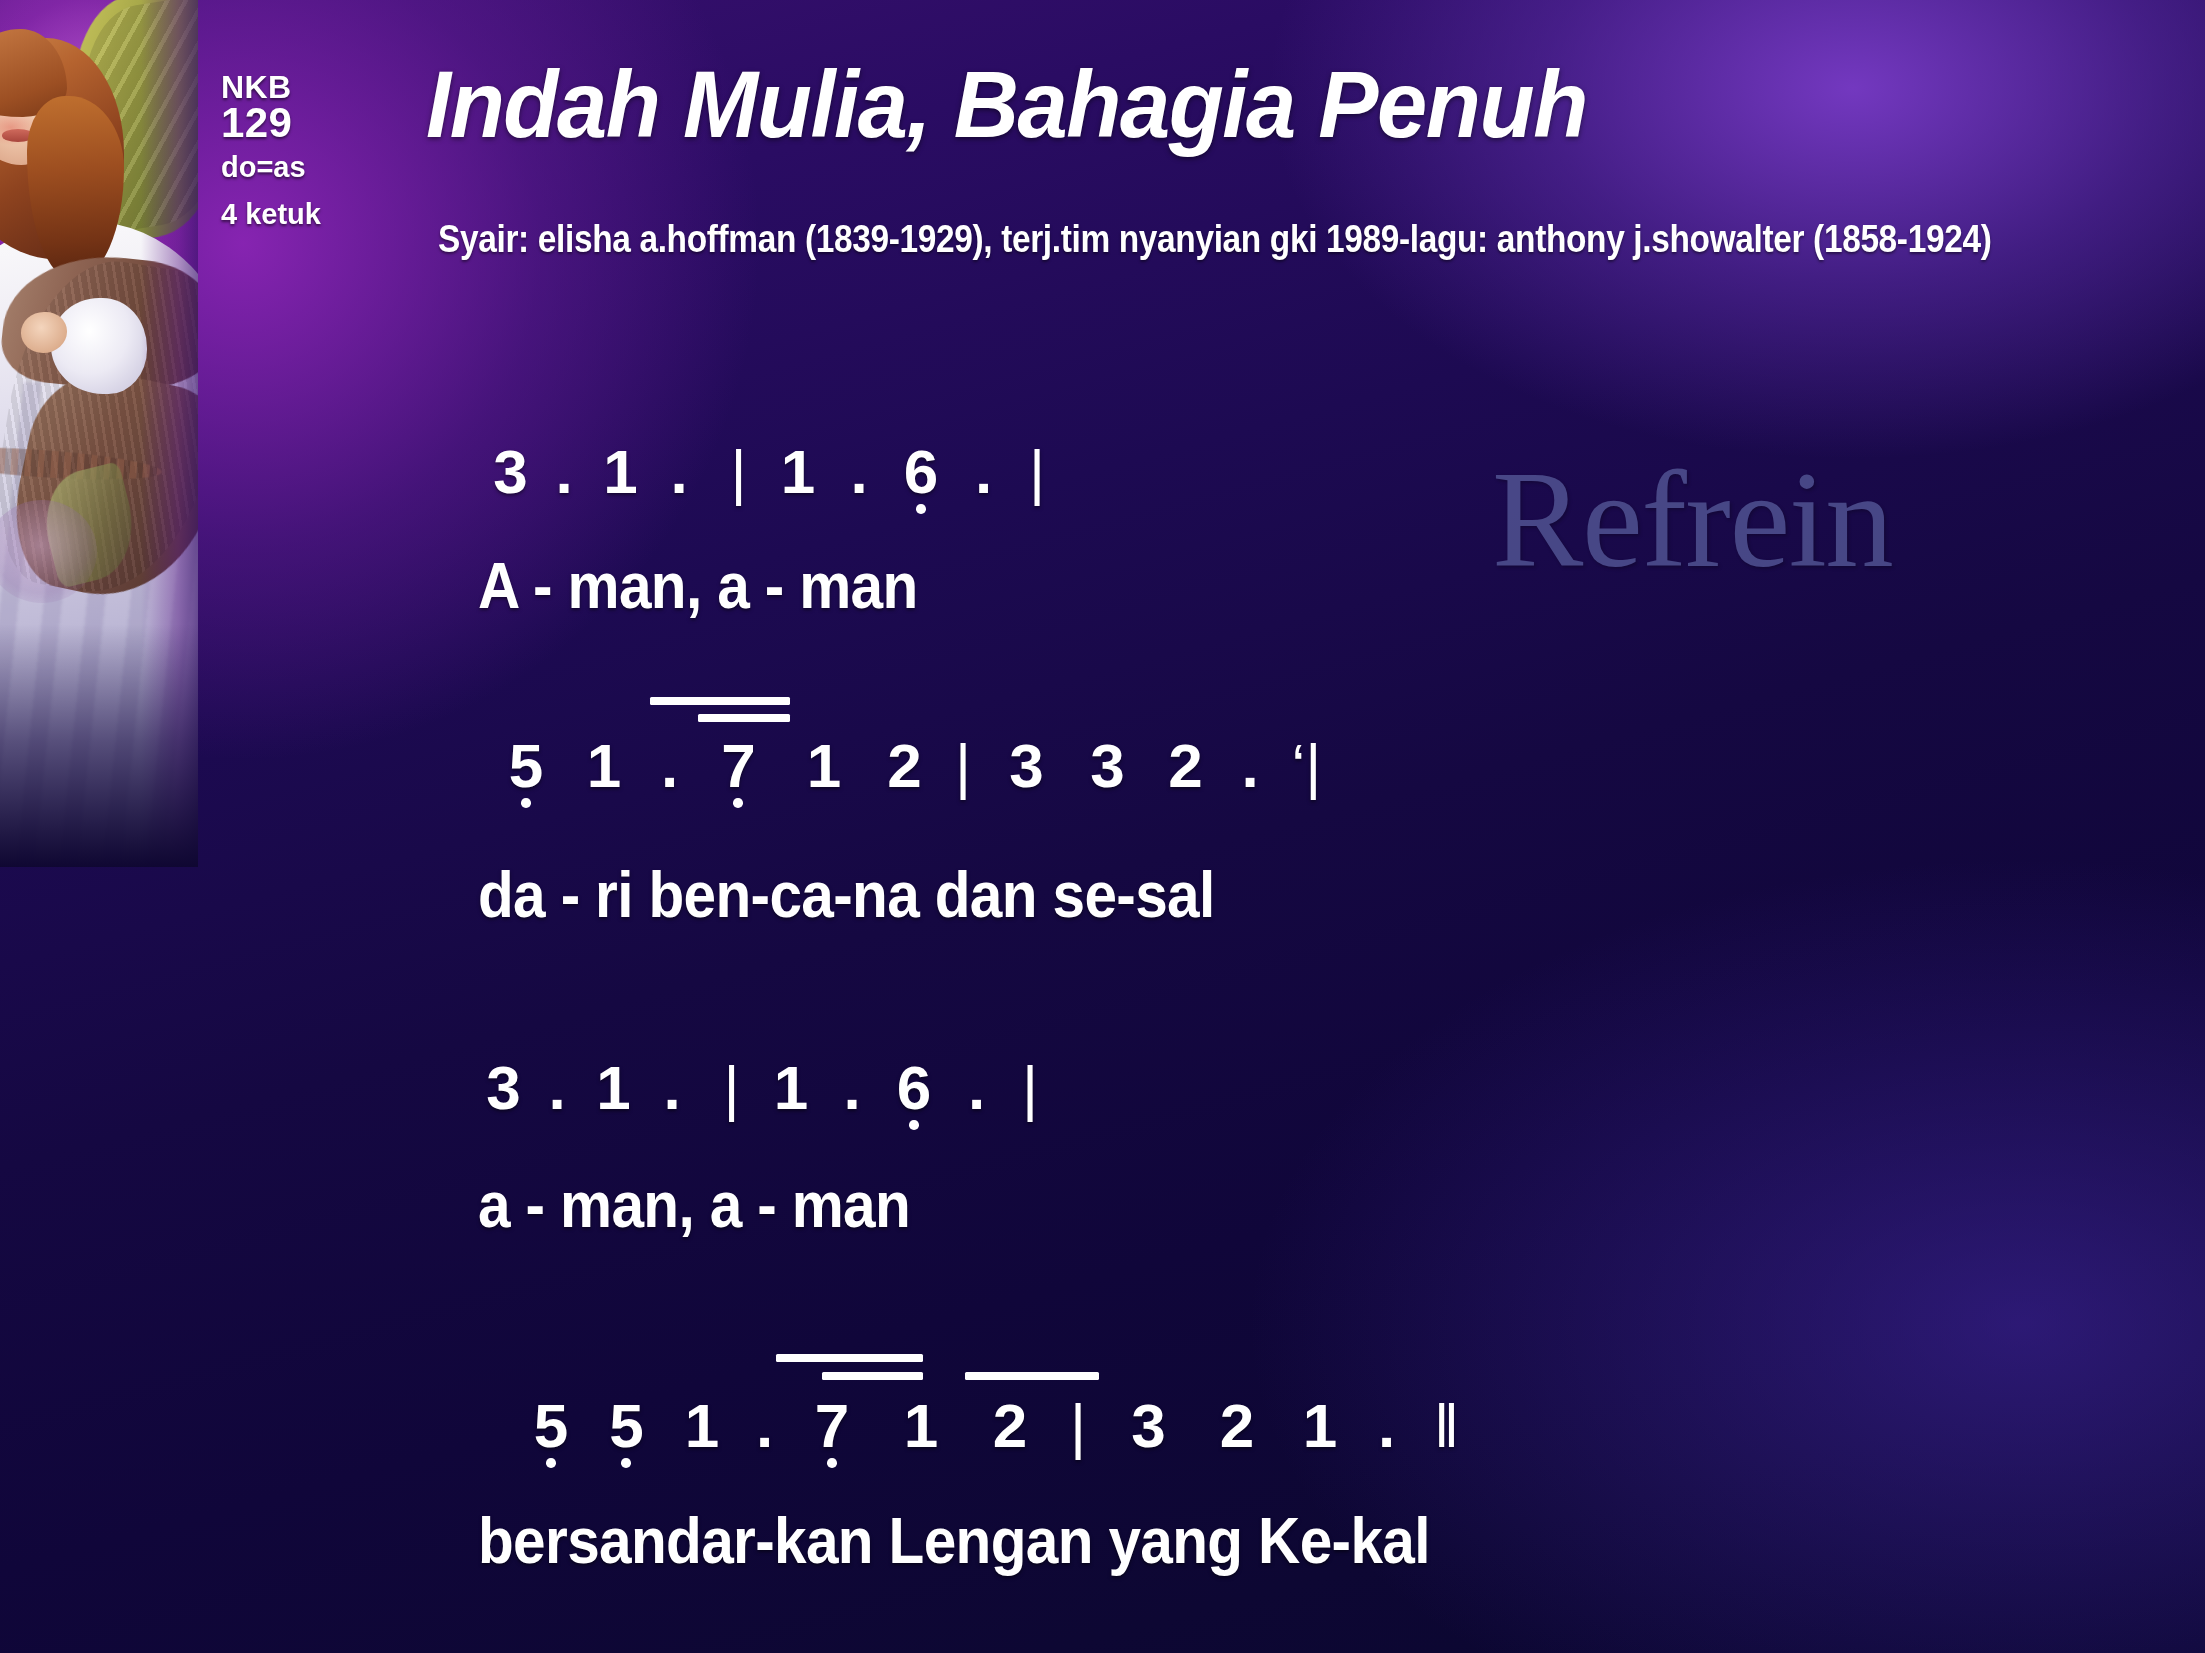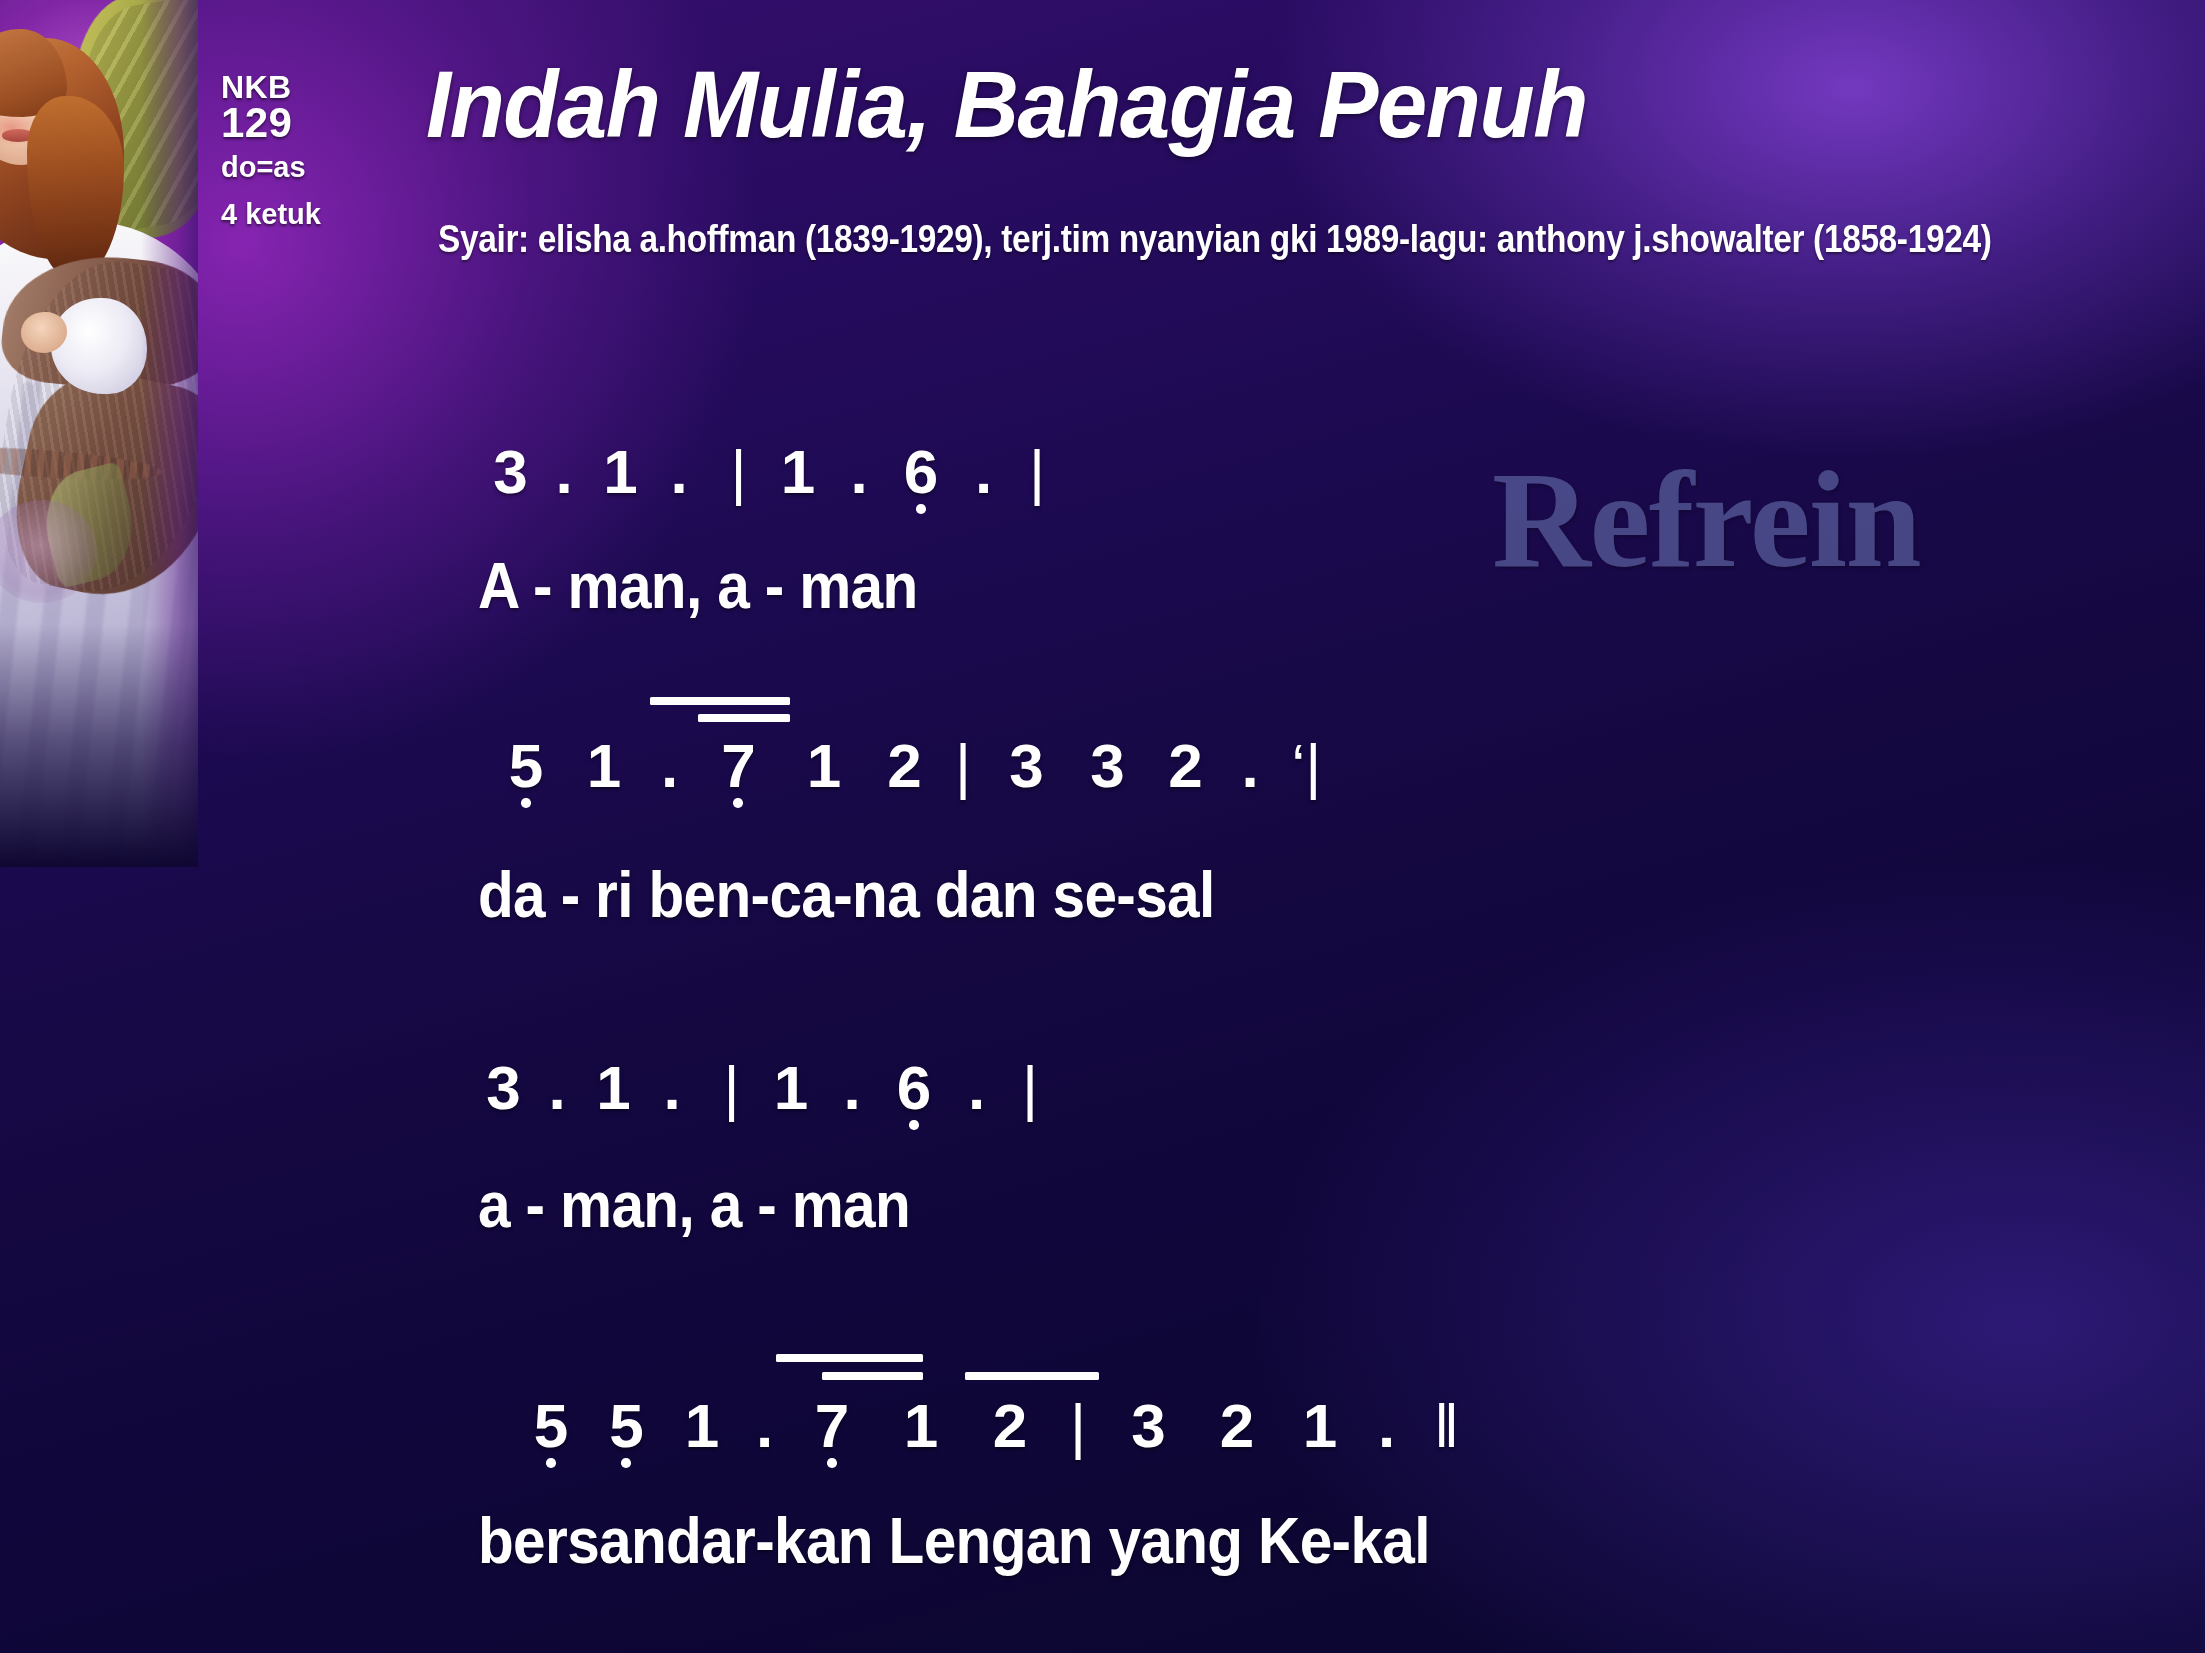--- a/index.html
+++ b/index.html
@@ -266,21 +266,20 @@
   
   .refrein {
     position: absolute;
     left: 1492px; top: 441px;
     font-family: "Liberation Serif", serif;
     font-size: 137px;
     color: #5a5f9e;
     opacity: .72;
     letter-spacing: -1.5px;
     text-shadow: 1.5px 2.2px 3.7px rgba(0,0,0,.35);
-    font-weight: bold;
   }
 
   
   .music { position: absolute; left: 0; top: 0; width: 2205px; height: 1654px; }
 
   .staff-line {
     position: absolute;
     color: #ffffff;
     white-space: nowrap;
     font-weight: 700;

